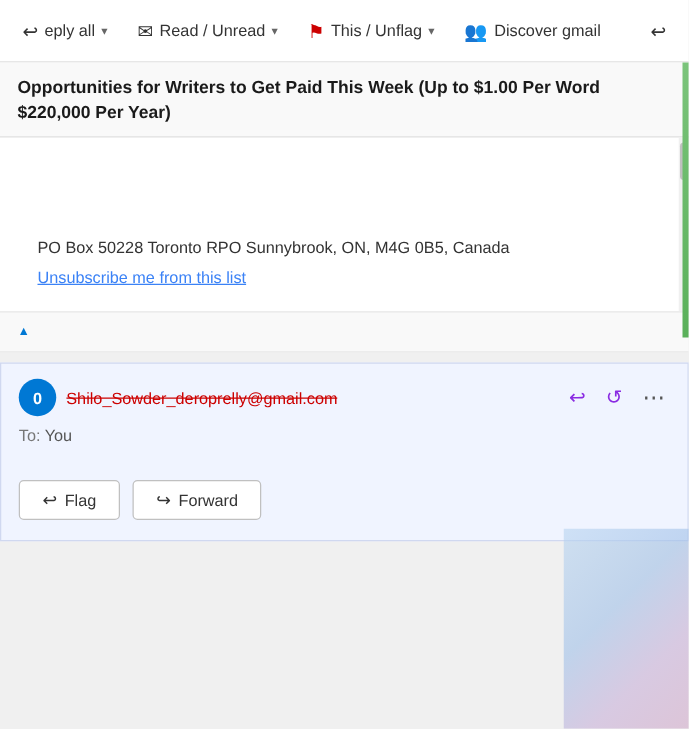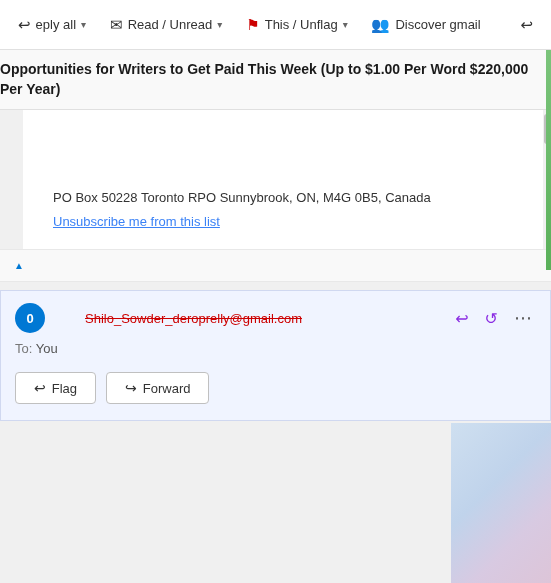--- a/index.html
+++ b/index.html
@@ -36,21 +36,21 @@
       font-size: 13px;
       white-space: nowrap;
     }
     .toolbar-btn .icon { font-size: 15px; }
     .toolbar-btn .chevron { font-size: 10px; color: #666; }
 
     
     .subject-bar {
       background: #f9f9f9;
       border-bottom: 1px solid #e0e0e0;
-      padding: 10px 0;
+      padding: 10px 14px;
     }
     .subject-bar .subject-text {
       font-size: 14px;
       font-weight: 600;
       color: #1a1a1a;
       line-height: 1.4;
     }
 
     
     .email-body-wrap {
@@ -151,21 +151,20 @@
       font-weight: bold;
       flex-shrink: 0;
     }
     .sender-email {
       font-size: 13px;
       color: #cc0000;
       text-decoration: line-through;
       max-width: 220px;
       overflow: hidden;
       white-space: nowrap;
-      margin-left: 32px;
     }
     .message-actions {
       display: flex;
       align-items: center;
       gap: 8px;
     }
     .action-icon-btn {
       background: transparent;
       border: none;
       cursor: pointer;
@@ -174,21 +173,21 @@
       padding: 2px 4px;
       border-radius: 3px;
     }
     .more-btn {
       color: #555;
       font-size: 18px;
     }
     .to-row {
       font-size: 13px;
       color: #555;
-      margin-bottom: 4px;
+      margin-bottom: 16px;
     }
     .to-row .to-label { color: #777; }
     .date-row {
       font-size: 12px;
       color: #777;
       text-align: right;
     }
     .to-date-row {
       display: flex;
       justify-content: space-between;
@@ -256,21 +255,21 @@
 
   <button class="toolbar-btn" style="margin-left:auto;">
     <span class="icon">↩</span>
   </button>
 </div>
 
 <div class="subject-bar">
   <div class="subject-text">Opportunities for Writers to Get Paid This Week (Up to $1.00 Per Word $220,000 Per Year)</div>
 </div>
 
-<div class="email-body-wrap" style="position:relative;margin-left:23px;">
+<div class="email-body-wrap" style="position:relative;">
   <div class="email-body">
     <div style="height:60px;"></div>
     <div class="address-text">PO Box 50228 Toronto RPO Sunnybrook, ON, M4G 0B5, Canada</div>
     <a class="unsubscribe-link">Unsubscribe me from this list</a>
   </div>
   <div class="scroll-bar">
     <div class="scroll-thumb"></div>
   </div>
 </div>
 

